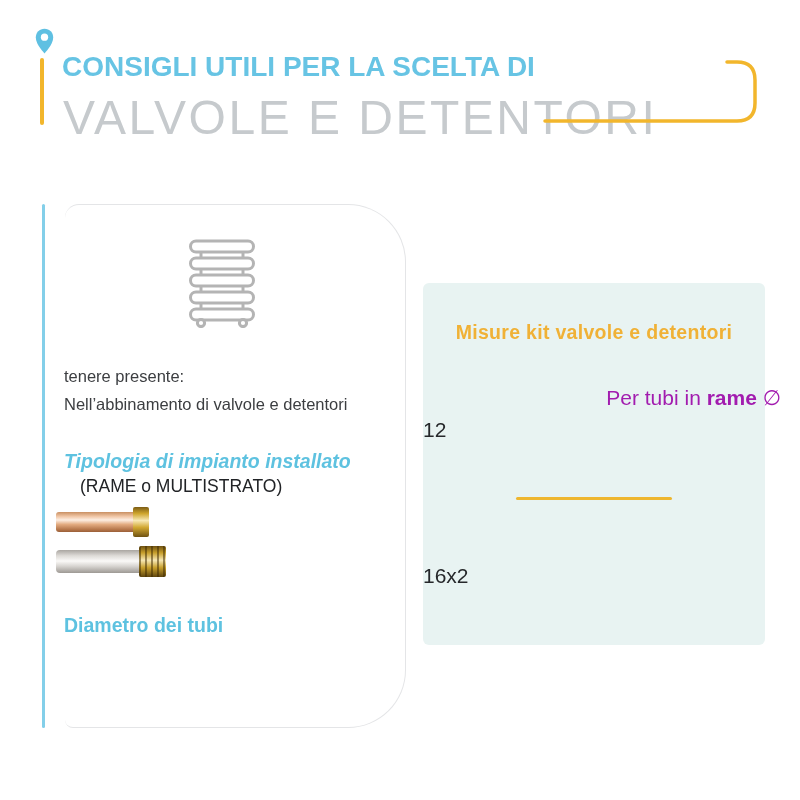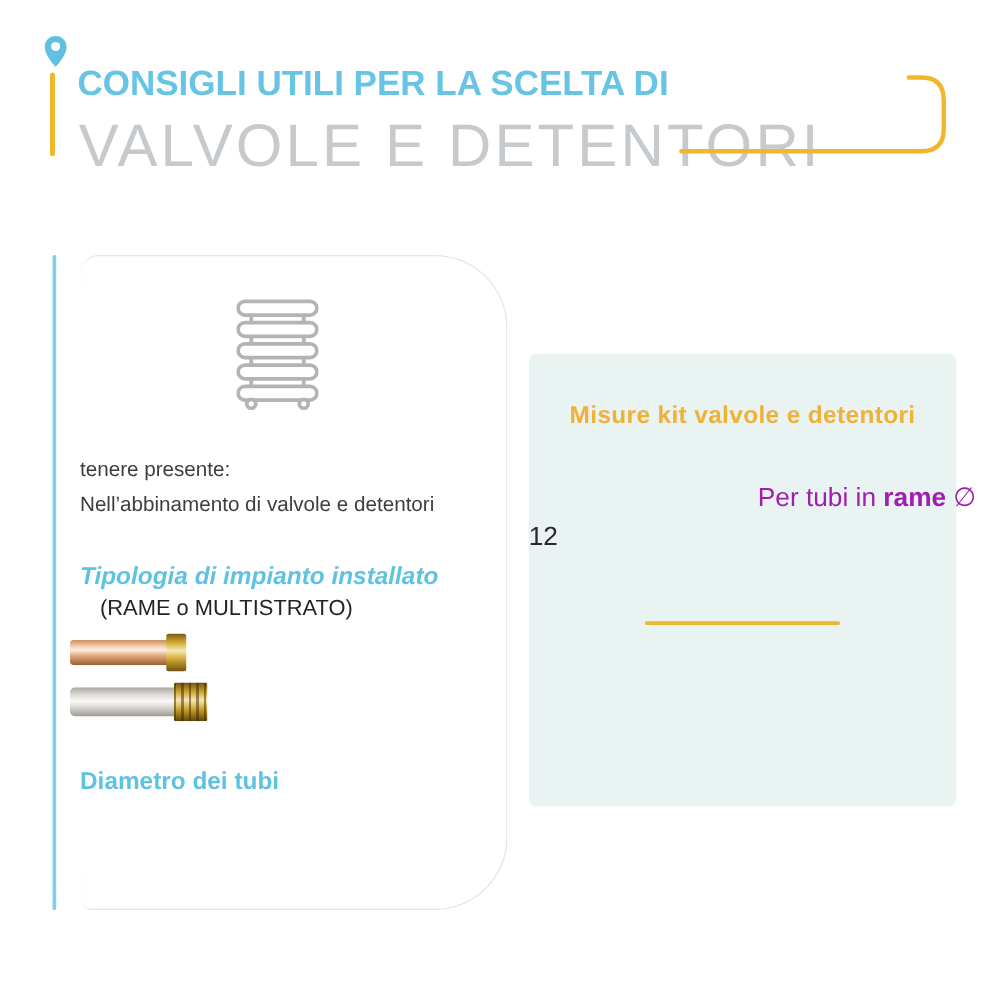--- a/index.html
+++ b/index.html
@@ -145,16 +145,17 @@
     <div class="abs rc-title">Misure kit valvole e detentori</div>
 
     <div class="abs rc-label rc-label-1"><span>Per tubi in </span><b>rame</b><span> ∅</span></div>
     <div class="abs rc-sizes rc-sizes-1">
       <div>12</div>
     </div>
 
     <div class="abs rc-divider"></div>
 
     <div class="abs rc-sizes rc-sizes-2">
+      <div>16x2</div>
     </div>
   </div>
 
 </div>
 
 </body></html>

